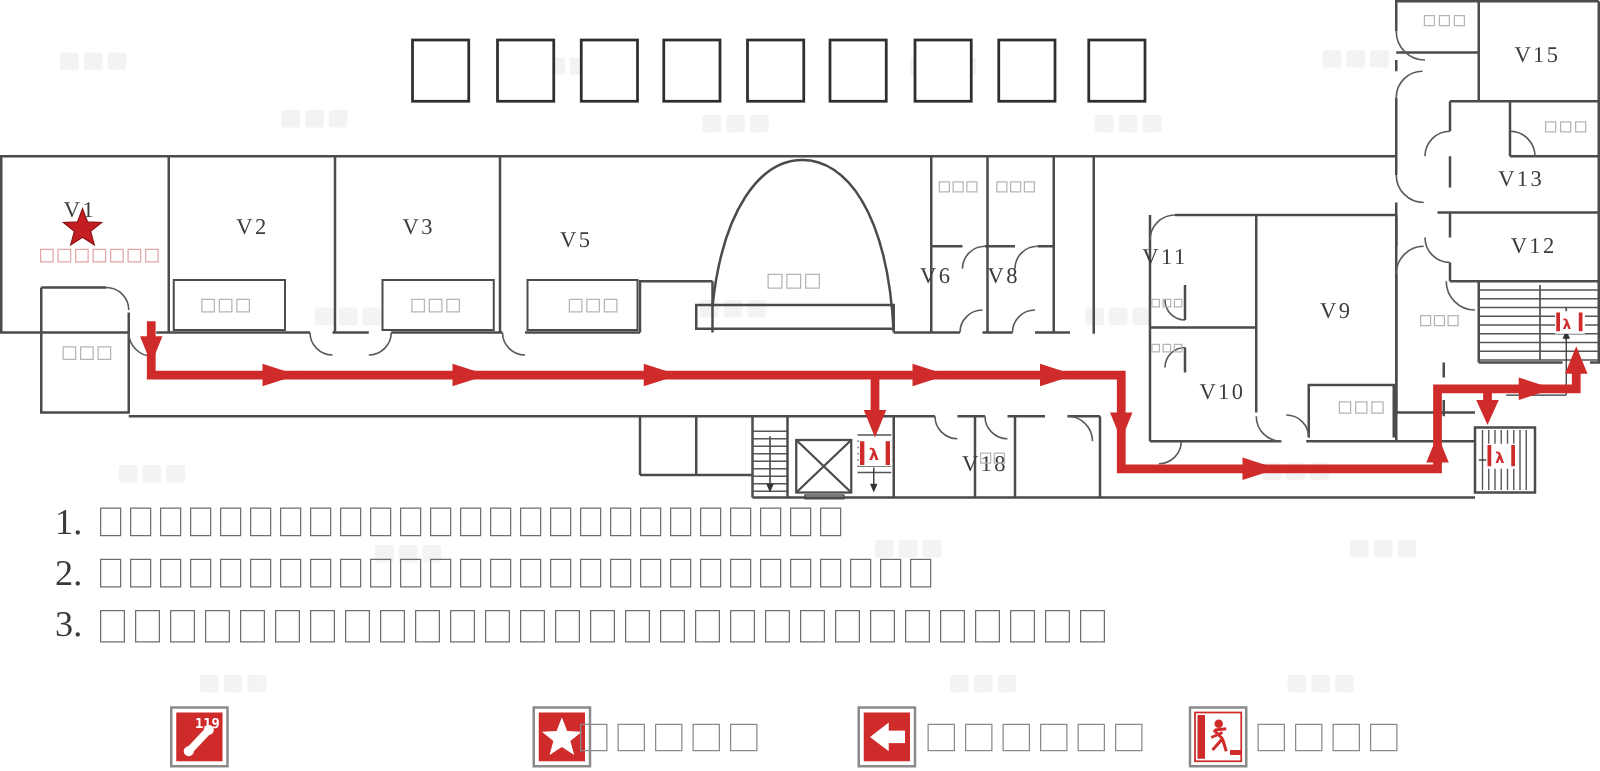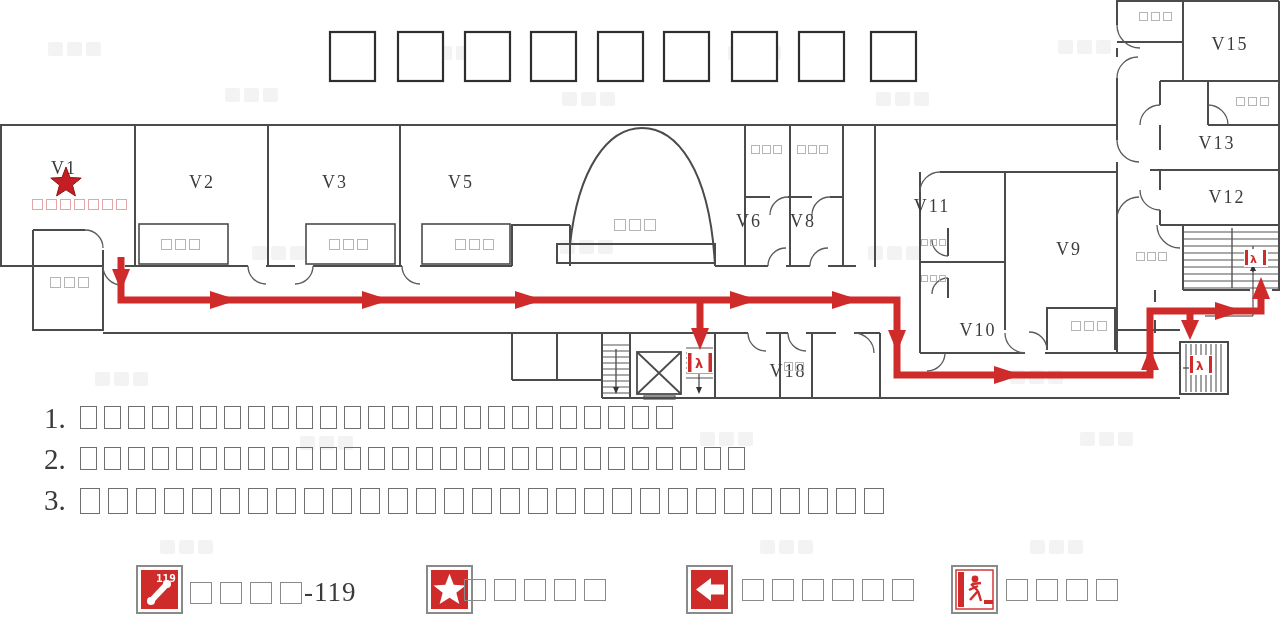--- a/index.html
+++ b/index.html
@@ -296,25 +296,25 @@
       <rect x="958" y="572" width="6" height="35" fill="#d02b2b"></rect>
       <circle cx="975" cy="579" r="3.4" fill="#d02b2b"></circle>
       <path d="M971,584 L978,591 M978,586 L969,590 M972,584 L981,583 M978,591 L970,600 M978,591 L981,601" stroke="#d02b2b" stroke-width="2.4" fill="none"></path>
       <rect x="984" y="600" width="9" height="4" fill="#d02b2b"></rect>
     </g>
   </svg>
 
   <span class="rl" style="left:64px;top:168px">V1</span>
   <span class="rl" style="left:202px;top:182px">V2</span>
   <span class="rl" style="left:335px;top:182px">V3</span>
-  <span class="rl" style="left:461px;top:182px">V5</span>
+  <span class="rl" style="left:461px;top:192px">V5</span>
   <span class="rl" style="left:749px;top:221px">V6</span>
   <span class="rl" style="left:803px;top:221px">V8</span>
   <span class="rl" style="left:1069px;top:249px">V9</span>
-  <span class="rl" style="left:978px;top:330px">V10</span>
+  <span class="rl" style="left:978px;top:314px">V10</span>
   <span class="rl" style="left:932px;top:206px">V11</span>
   <span class="rl" style="left:1227px;top:197px">V12</span>
   <span class="rl" style="left:1217px;top:143px">V13</span>
   <span class="rl" style="left:1230px;top:44px">V15</span>
   <span class="rl" style="left:788px;top:371px">V18</span>
 
   <div class="run pink" style="left:32px;top:199px;--s:11px;--g:3px">
       <i></i>
       <i></i>
       <i></i>
@@ -484,29 +484,20 @@
         <i></i>
         <i></i>
         <i></i>
         <i></i>
         <i></i>
         <i></i>
         <i></i>
       </span>
   </div>
 
-  <div class="leg" style="left:190px;top:579px">
-    <span class="lrun">
-        <i></i>
-        <i></i>
-        <i></i>
-        <i></i>
-      </span>
-    <span class="suffix">-119</span>
-  </div>
   <div class="leg" style="left:464px;top:579px">
     <span class="lrun">
         <i></i>
         <i></i>
         <i></i>
         <i></i>
         <i></i>
       </span>
     <span class="suffix"></span>
   </div>

